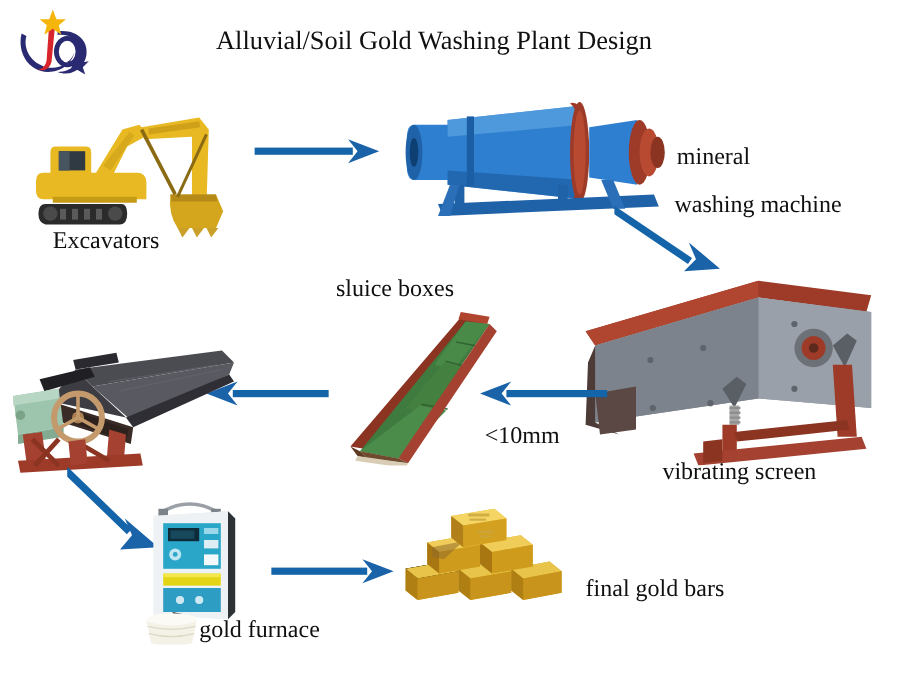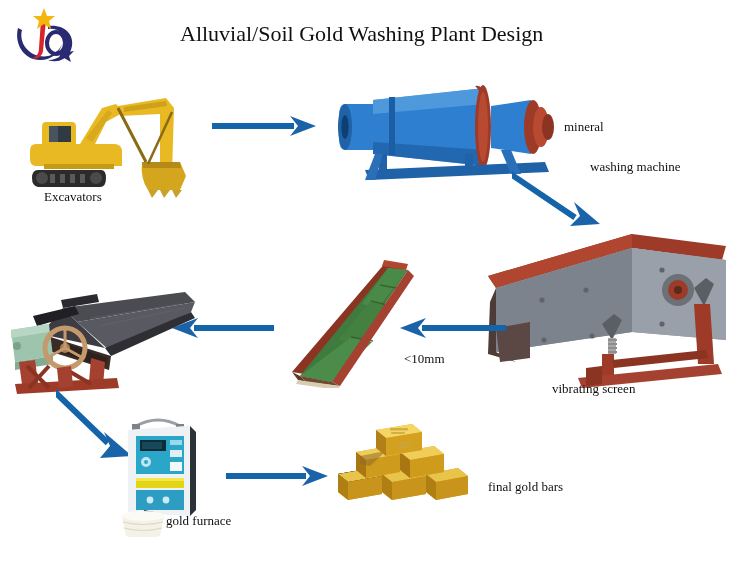--- a/index.html
+++ b/index.html
@@ -1,21 +1,21 @@
 <!DOCTYPE html>
 <html><head>
 <meta charset="utf-8">
 <title>Alluvial/Soil Gold Washing Plant Design</title>
 <style>
   html,body{margin:0;padding:0;background:#ffffff;}
   body{width:750px;height:563px;overflow:hidden;font-family:"Liberation Serif",serif;}
   #stage{position:relative;width:628px;height:563px;background:#ffffff;}
 
   .lbl{position:absolute;color:#101010;font-family:"Liberation Serif",serif;
-       font-size:13px;line-height:1.12;white-space:nowrap;}
+       font-size:20px;line-height:1.12;white-space:nowrap;}
 
   
   #logo{position:absolute;left:8px;top:6px;width:72px;height:62px;}
 
   
   .node{position:absolute;}
 
   
   #excavator{left:20px;top:78px;width:190px;height:120px;}
 
@@ -119,21 +119,21 @@
     <ellipse cx="206" cy="65" rx="8" ry="20" fill="#b84a32"></ellipse>
     <ellipse cx="213" cy="65" rx="6" ry="13" fill="#8c3422"></ellipse>
 
     <path d="M30 108 L210 100 L214 110 L34 118 Z" fill="#1f62a8"></path>
     <rect x="44" y="92" width="8" height="20" fill="#1f62a8"></rect>
     <rect x="130" y="92" width="8" height="16" fill="#1f62a8"></rect>
     <path d="M40 92 L48 92 L40 118 L30 118 Z" fill="#2a6fb8"></path>
     <path d="M166 88 L176 88 L186 112 L176 112 Z" fill="#2a6fb8"></path>
   </svg>
   <div class="lbl" style="left:564px;top:120px;">mineral</div>
-  <div class="lbl" style="left:562px;top:160px;margin-left:28px;">washing machine</div>
+  <div class="lbl" style="left:562px;top:160px;">washing machine</div>
 
   <svg class="arrow" style="left:512px;top:168px;width:96px;height:68px;" viewBox="0 0 96 68">
     <rect x="-2" y="4" width="78" height="6" fill="#1464aa" transform="rotate(34 0 7)"></rect>
     <path d="M62 34 L88 56 L58 58 L68 48 Z" fill="#1b63a8"></path>
   </svg>
 
   <svg class="node" id="vscreen" viewBox="0 0 250 160">
 
     <path d="M6 48 L150 6 L244 18 L240 32 L150 20 L14 60 Z" fill="#9e3b28"></path>
     <path d="M6 48 L150 6 L150 20 L14 60 Z" fill="#b0462f"></path>
@@ -196,20 +196,21 @@
 
     <path d="M150 12 L156 18 L82 128 L74 124 Z" fill="#a54130"></path>
 
     <path d="M126 2 L150 6 L148 12 L124 8 Z" fill="#b0462f"></path>
 
     <path d="M42 118 L74 124 L82 128 L48 124 Z" fill="#6f4a2f"></path>
     <path d="M34 114 L42 118 L48 124 L40 122 Z" fill="#5e3a24"></path>
 
     <path d="M40 122 L82 128 L80 132 L38 126 Z" fill="#d8cdb4"></path>
   </svg>
+  <div class="lbl" style="left:280px;top:230px;">sluice boxes</div>
 
   <svg class="arrow" style="left:168px;top:310px;width:106px;height:36px;" viewBox="0 0 106 36">
     <rect x="26" y="15" width="80" height="6" fill="#1464aa"></rect>
     <path d="M30 8 L4 18 L30 28 L22 18 Z" fill="#1b63a8"></path>
   </svg>
 
   <svg class="node" id="shaker" viewBox="0 0 200 125">
 
     <path d="M58 36 L180 20 L190 30 L72 50 Z" fill="#4b4b52"></path>
     <path d="M58 36 L72 50 L100 76 L36 62 Z" fill="#3c3c42"></path>

